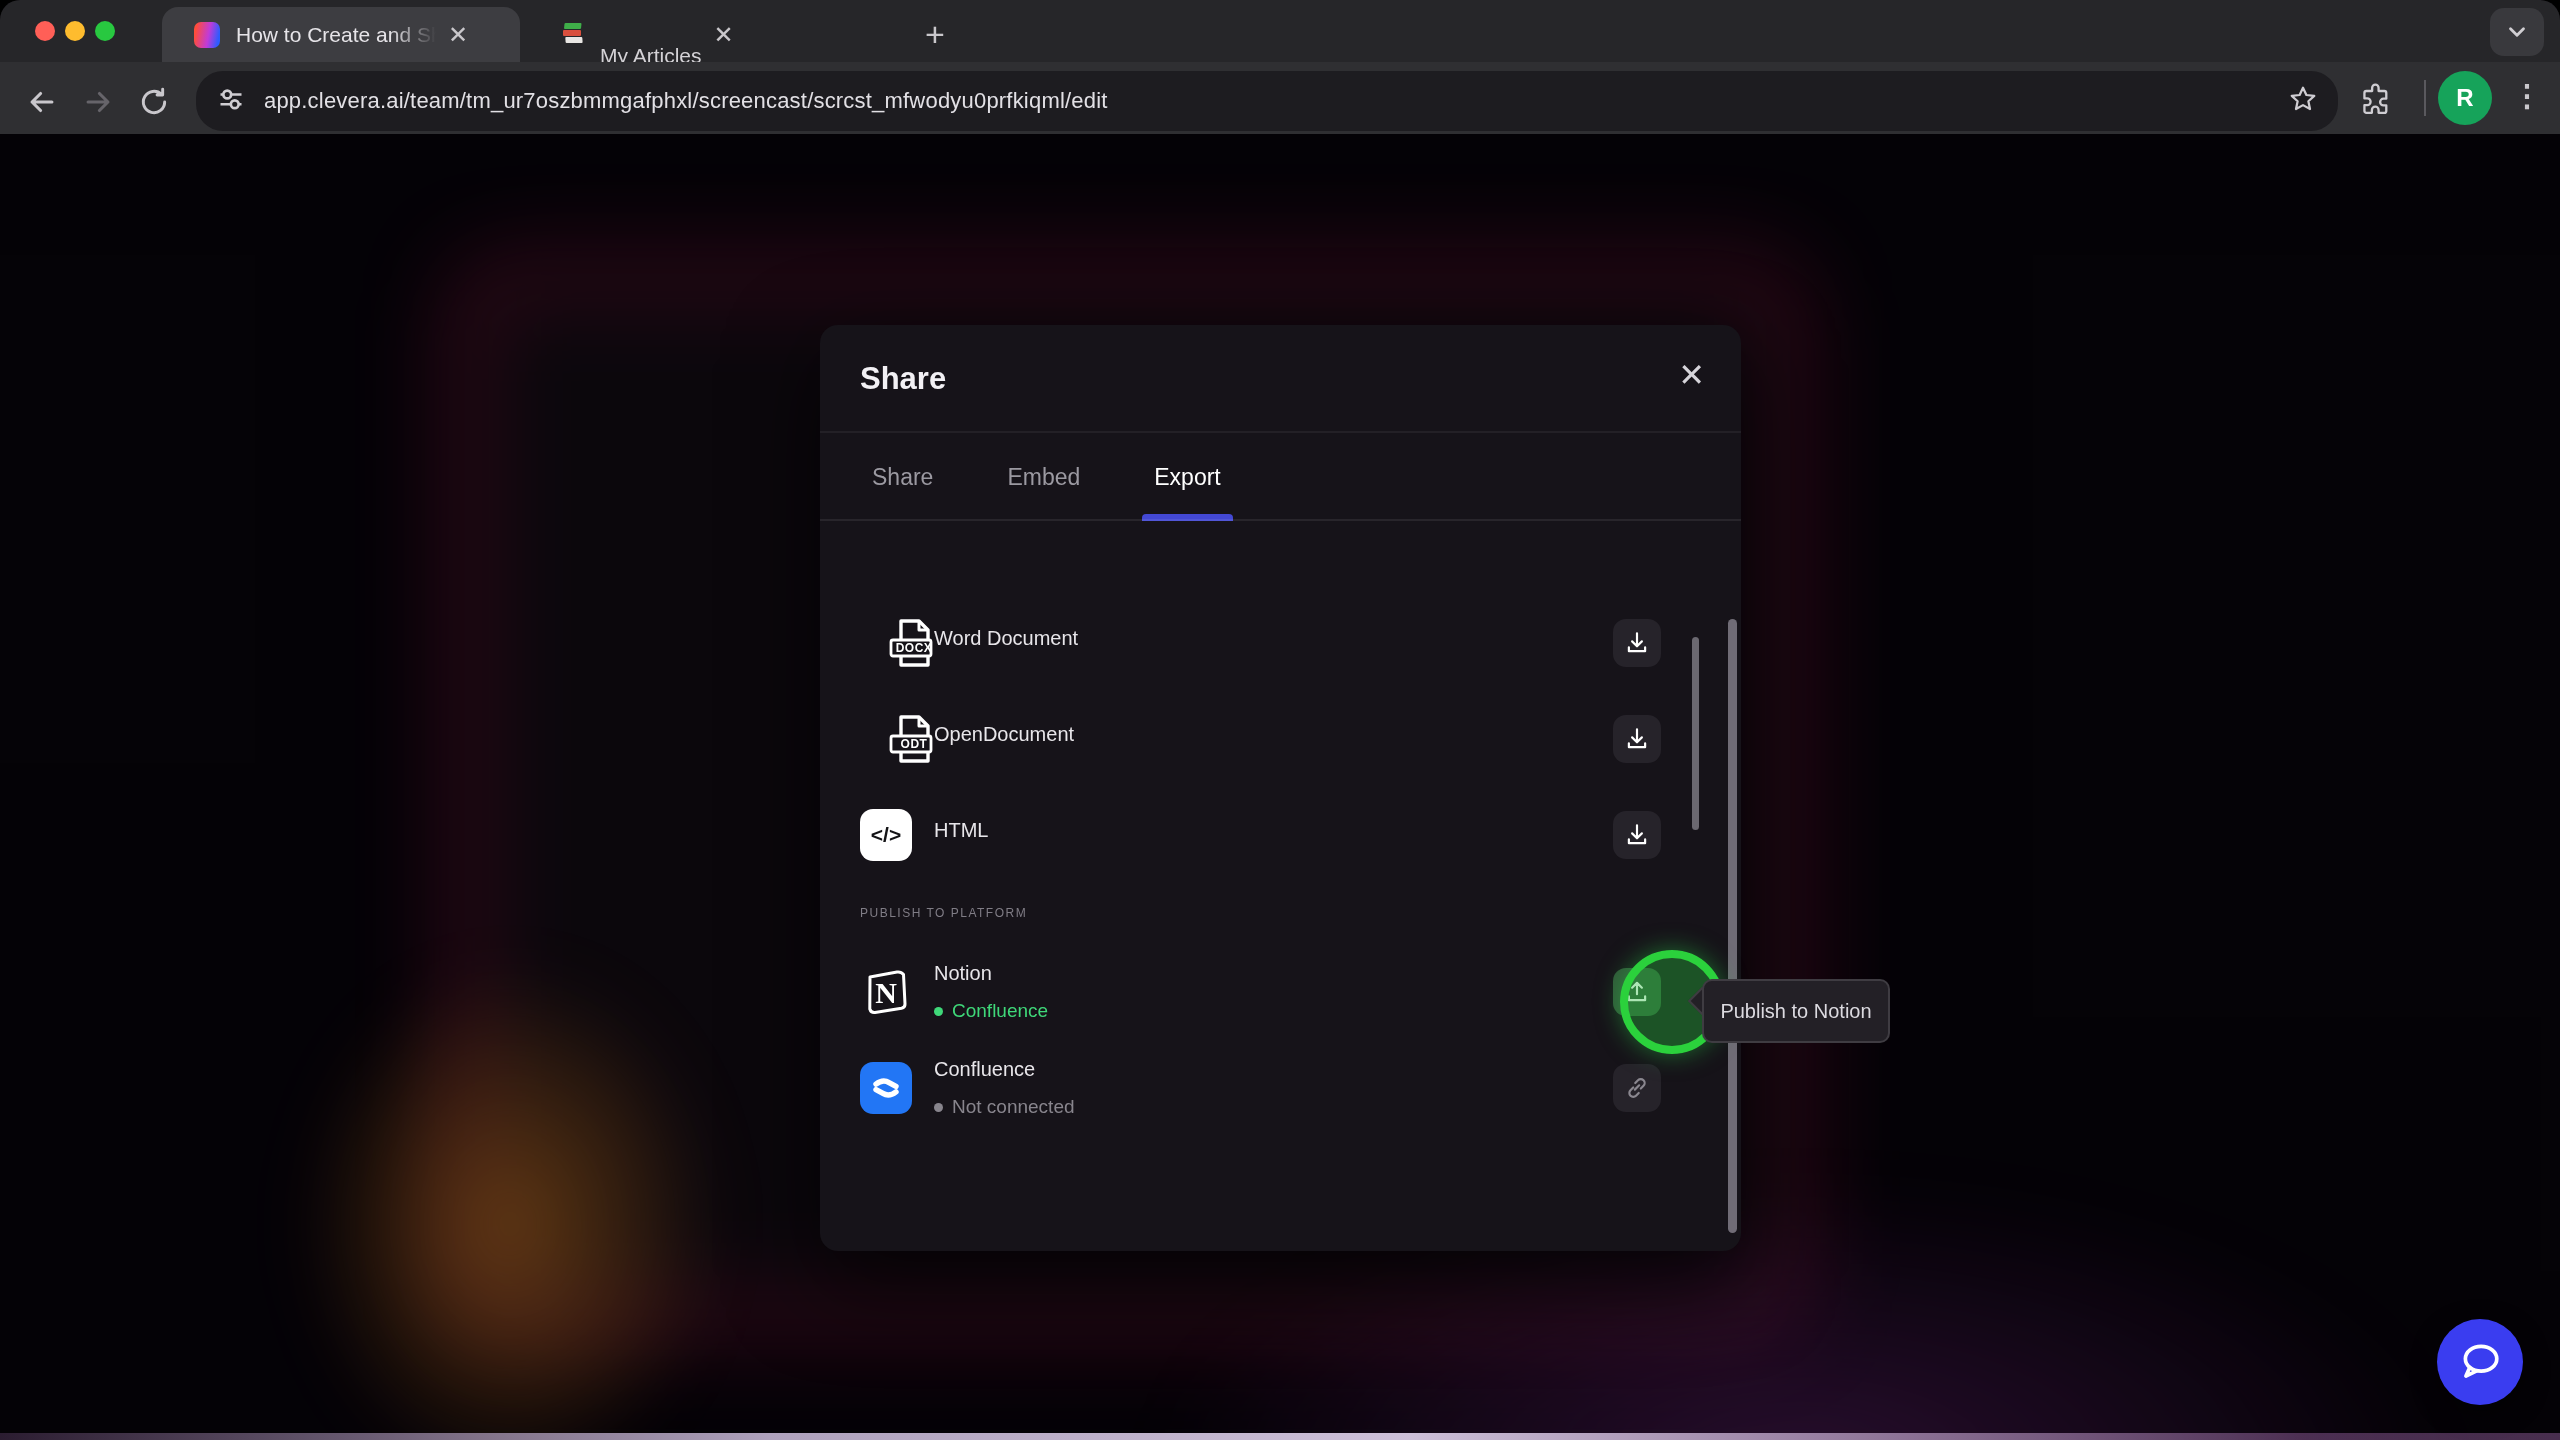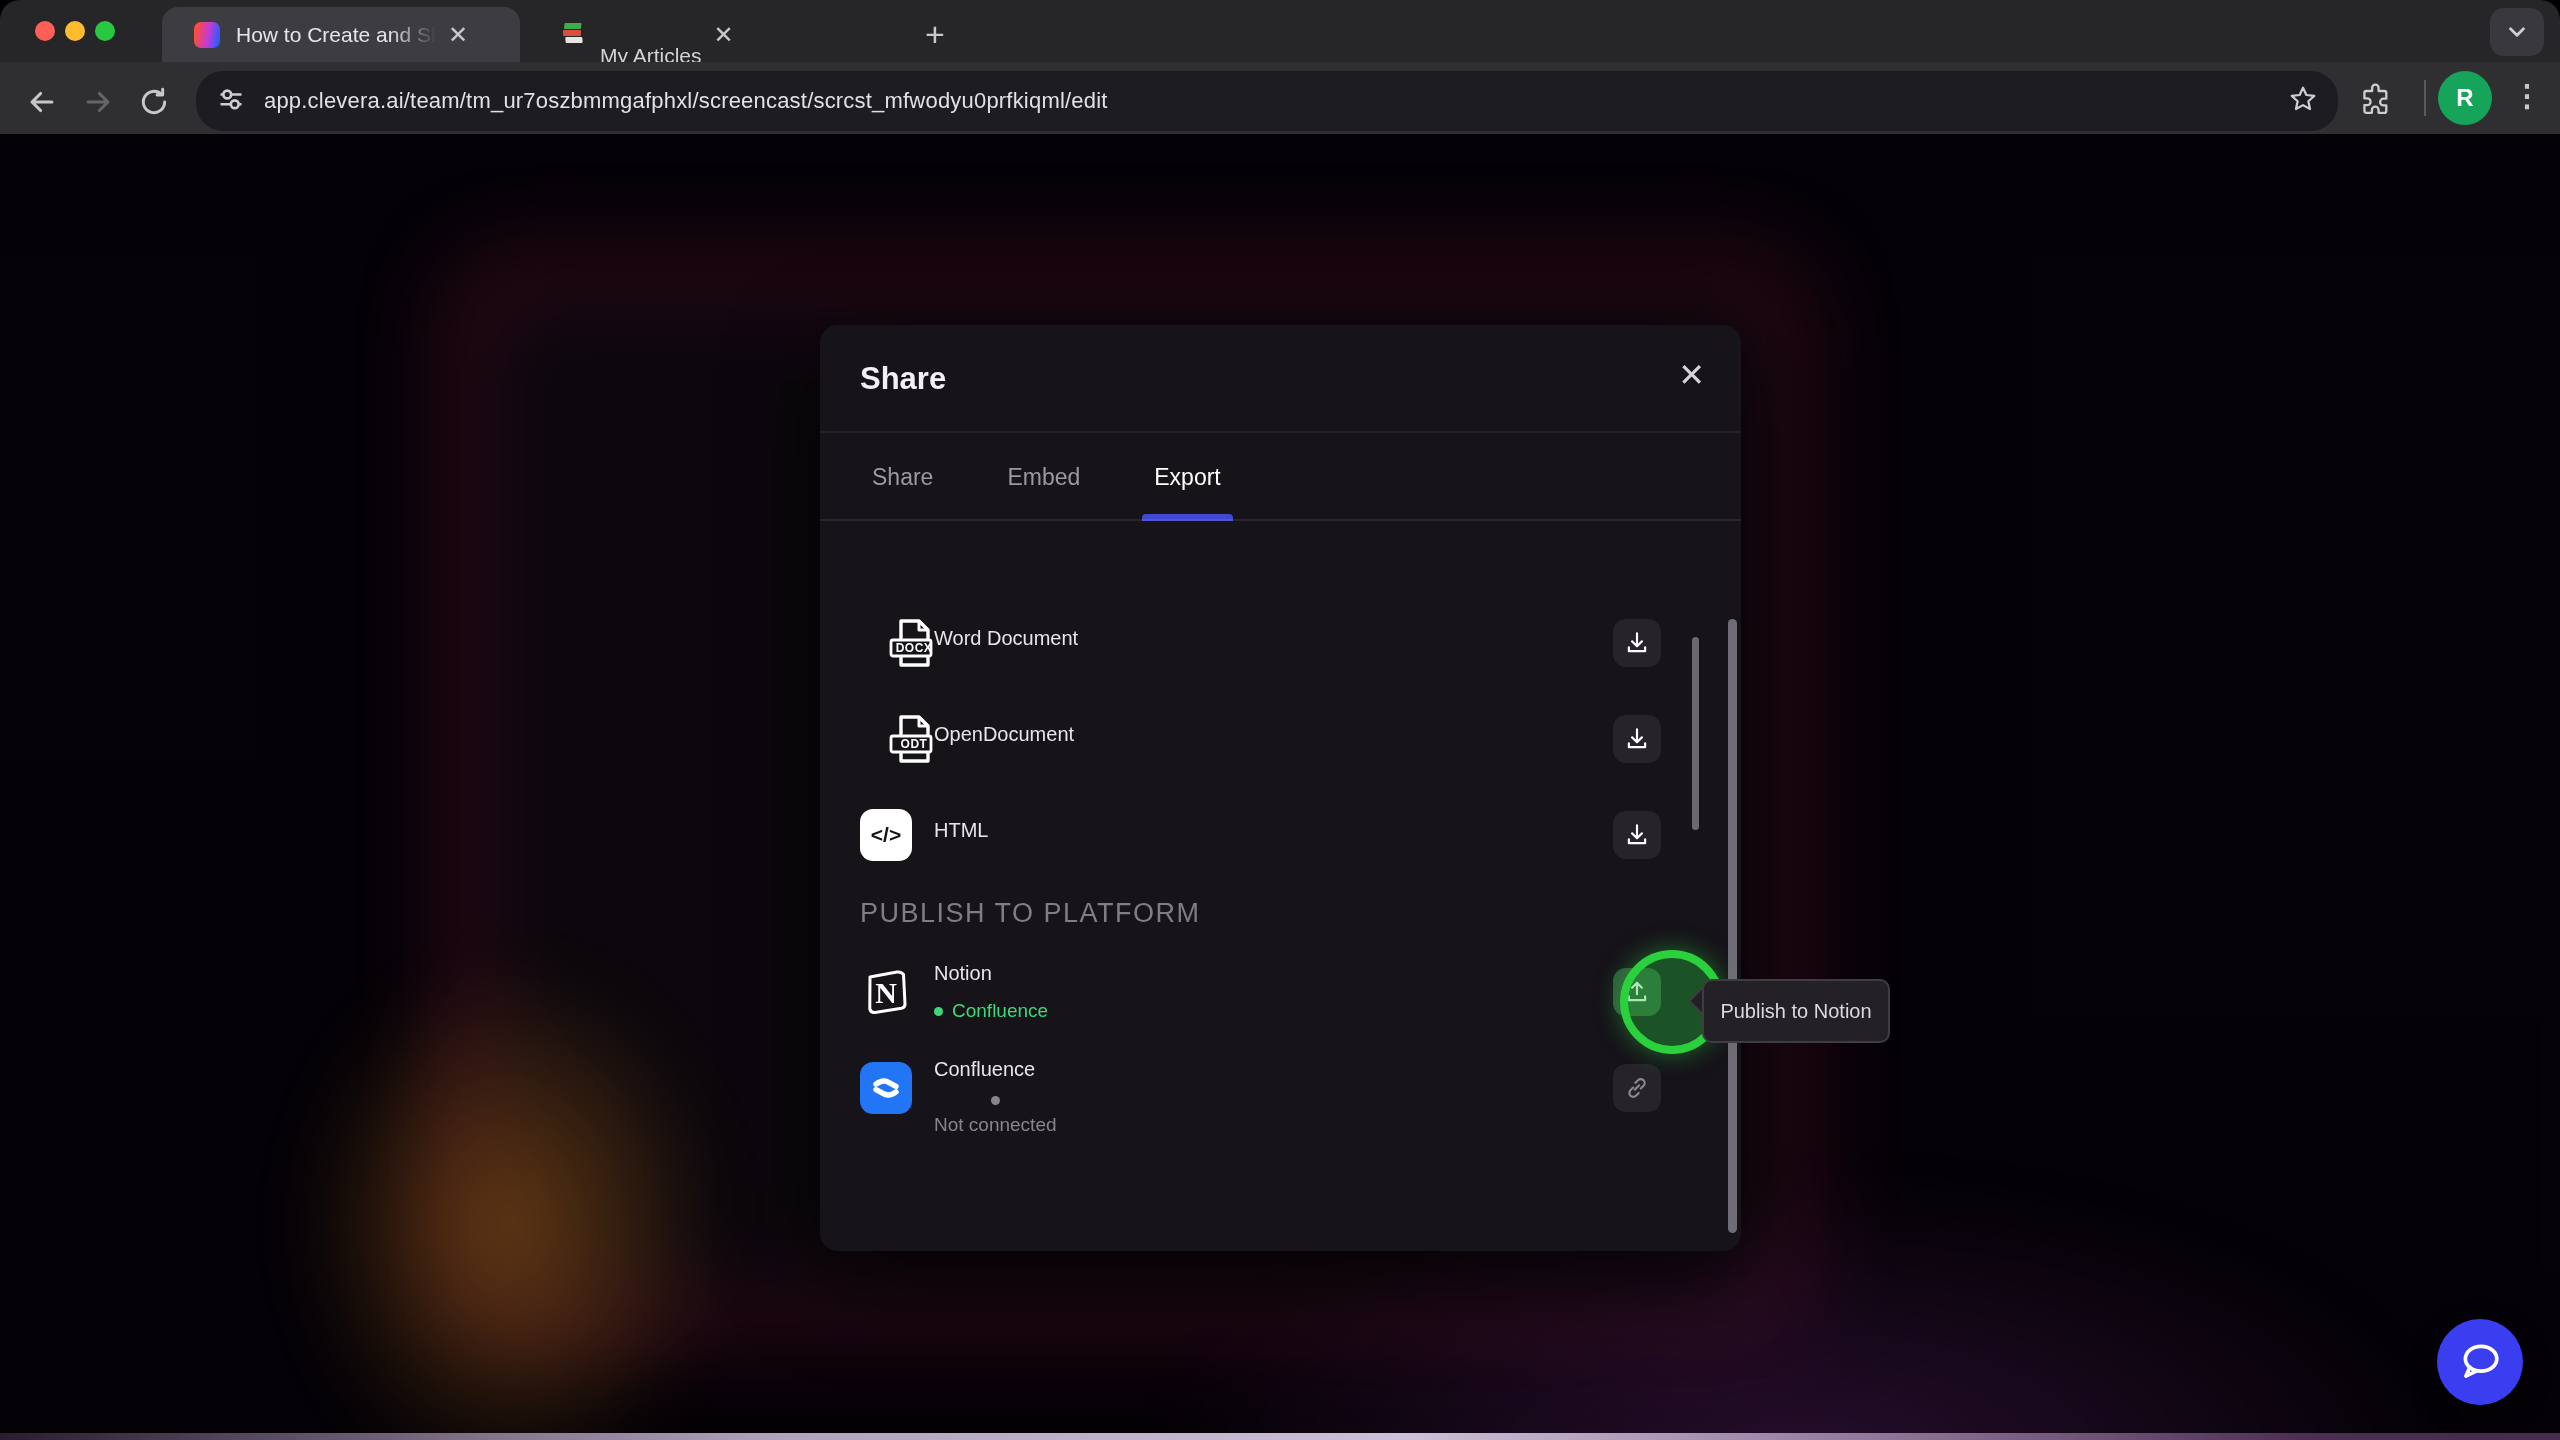--- a/index.html
+++ b/index.html
@@ -74,36 +74,36 @@
           background:#4348d4; border-radius:4px 4px 0 0; }
   #tabs-divider { position:absolute; left:0; top:194px; width:100%; height:2px; background:rgba(255,255,255,0.08); }
 
   .row { position:absolute; left:0; width:100%; height:96px; }
   .row-icon { position:absolute; left:40px; top:22px; width:52px; height:52px; }
   .row-label { position:absolute; left:114px; top:32px; color:#e8e6ea; font-size:20px; }
   .row-label.with-status { top:18px; }
   .row-status { position:absolute; left:114px; top:56px; font-size:19px; display:flex; align-items:center; gap:9px; }
   .row-status .dot { width:9px; height:9px; border-radius:50%; display:inline-block; }
   .status-connected { color:#3fd879; } .status-connected .dot { background:#3fd879; }
-  .status-off { color:#88858d;flex-direction:column; } .status-off .dot { background:#88858d; }
+  .status-off { color:#88858d; } .status-off .dot { background:#88858d; }
   .row-btn { position:absolute; left:793px; top:24px; width:48px; height:48px; background:#26232a;
              border-radius:13px; display:flex; align-items:center; justify-content:center; }
 
   .doc-icon { position:relative; width:52px; height:52px;margin-left:28px; }
   .doc-badge { position:absolute; left:0px; top:23px; width:46px; height:16px; text-align:center;
                color:#fff; font-size:12px; font-weight:bold; letter-spacing:0.5px; line-height:17px; }
   .html-icon { width:52px; height:52px; background:#fff; border-radius:13px; color:#131316;
                font-weight:bold; font-size:21px; display:flex; align-items:center; justify-content:center; }
   .notion-n { position:absolute; left:0; top:0; width:52px; height:52px; text-align:center;
               font-family:"Liberation Serif", serif; font-weight:bold; color:#fff; font-size:30px; line-height:54px; }
   .conf-icon { width:52px; height:52px; background:#2276f5; border-radius:13px;
                display:flex; align-items:center; justify-content:center; }
 
   #section-heading { position:absolute; left:40px; top:568px; height:40px; line-height:40px;
-                     color:#807d86; font-size:27px; letter-spacing:1.5px; }
+                     color:#807d86; font-size:12px; letter-spacing:1.5px; }
 
   #scrollbar-inner { position:absolute; left:872px; top:312px; width:7px; height:193px;
                      background:#6b6870; border-radius:4px; }
   #scrollbar-edge  { position:absolute; left:908px; top:294px; width:9px; height:614px;
                      background:rgba(128,125,135,0.85); border-radius:5px; }
 
   
   #notion-btn { background:#315839; }
   #click-ring { position:absolute; left:800px; top:625px; width:104px; height:104px; border-radius:50%;
                 border:8px solid #2bd13c; background:rgba(40,190,60,0.38);

